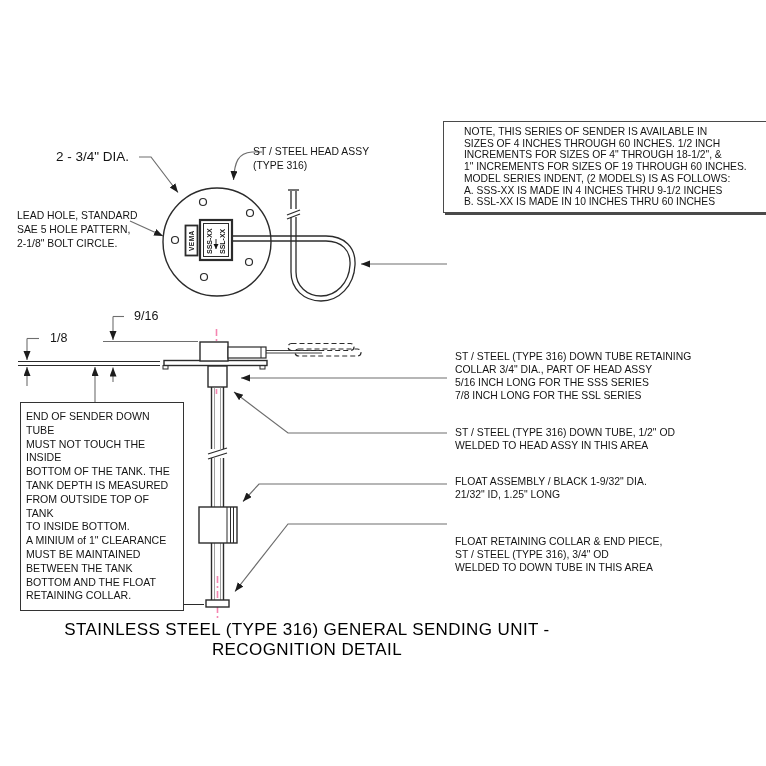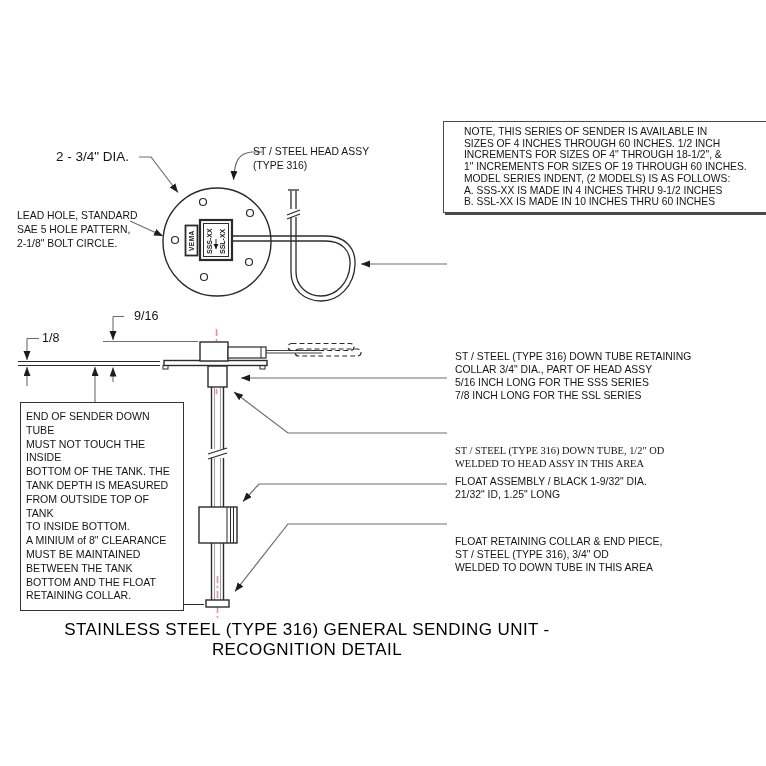--- a/index.html
+++ b/index.html
@@ -10,26 +10,26 @@
   .lbl{font-size:10.4px;line-height:13.2px;}
   .note{left:443px;top:121px;width:300px;padding:4px 20px;font-size:10.3px;line-height:11.7px;
         background:#fff;border:1px solid #4a4a4a;box-shadow:2px 2px 0 #4a4a4a;}
   .warning{left:20px;top:402px;width:152px;padding:7px 5px;font-size:10.6px;line-height:13.8px;
         background:#fff;border:1.5px solid #333;}
   .dia{left:56px;top:149px;font-size:13.5px;}
   .headassy{left:253px;top:145px;line-height:14px;}
   .leadhole{left:17px;top:209px;line-height:14px;}
   .wirecover{left:455px;top:257px;}
   .collar{left:455px;top:350px;line-height:13px;}
-  .downtube{left:455px;top:444px;font-family:Liberation Serif, serif;}
+  .downtube{left:455px;top:426px;}
   .floatlbl{left:455px;top:475px;}
   .floatcollar{left:455px;top:487px;margin-top:48px;}
   .dim{font-size:12.5px;}
   .d916{left:125px;top:309px;margin-left:9px;}
-  .d18{left:42px;top:331px;}
+  .d18{left:50px;top:331px;}
   .title{left:0;top:620px;width:614px;text-align:center;font-size:17px;letter-spacing:.4px;color:#000;}
   .rot{position:absolute;display:flex;align-items:center;justify-content:center;
        writing-mode:vertical-rl;transform:rotate(180deg);font-weight:bold;color:#111;}
   .vema{left:186px;top:226px;width:11px;height:29px;font-size:6.5px;letter-spacing:.5px;}
   .sss{left:204px;top:224px;width:11px;height:35px;font-size:7px;}
   .ssl{left:217px;top:224px;width:11px;height:35px;font-size:7px;}
 </style>
 </head>
 <body>
 
@@ -177,21 +177,21 @@
 
   <div class="t dim d916">9/16</div>
   <div class="t dim d18">1/8</div>
 
   <div class="t warning">END OF SENDER DOWN TUBE
 MUST NOT TOUCH THE INSIDE
 BOTTOM OF THE TANK. THE
 TANK DEPTH IS MEASURED
 FROM OUTSIDE TOP OF TANK
 TO INSIDE BOTTOM.
-A MINIUM of 8" CLEARANCE
+A MINIUM of 1" CLEARANCE
 MUST BE MAINTAINED
 BETWEEN THE TANK
 BOTTOM AND THE FLOAT
 RETAINING COLLAR.</div>
 
   <div class="rot vema">VEMA</div>
   <div class="rot sss">SSS-XX</div>
   <div class="rot ssl">SSL-XX</div>
 
   <div class="t title">STAINLESS STEEL (TYPE 316) GENERAL SENDING UNIT - RECOGNITION DETAIL</div>

